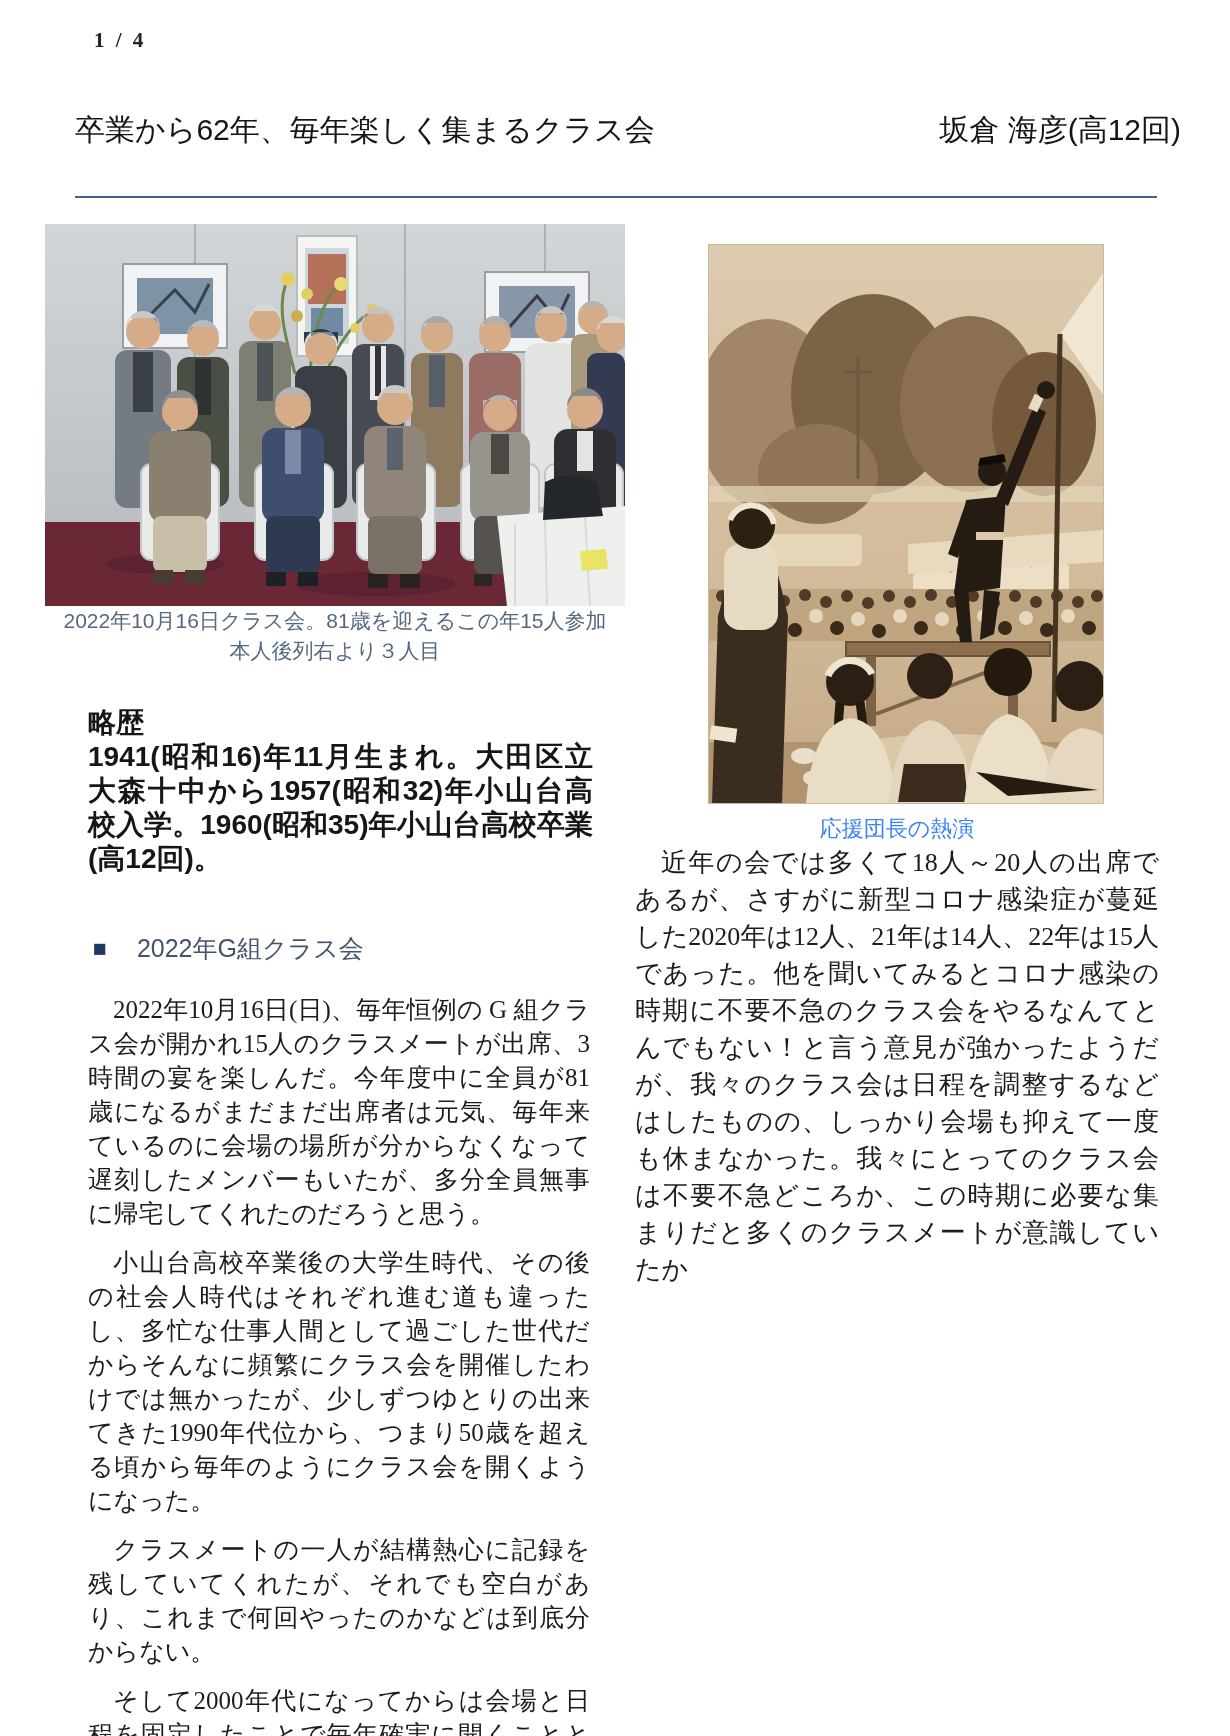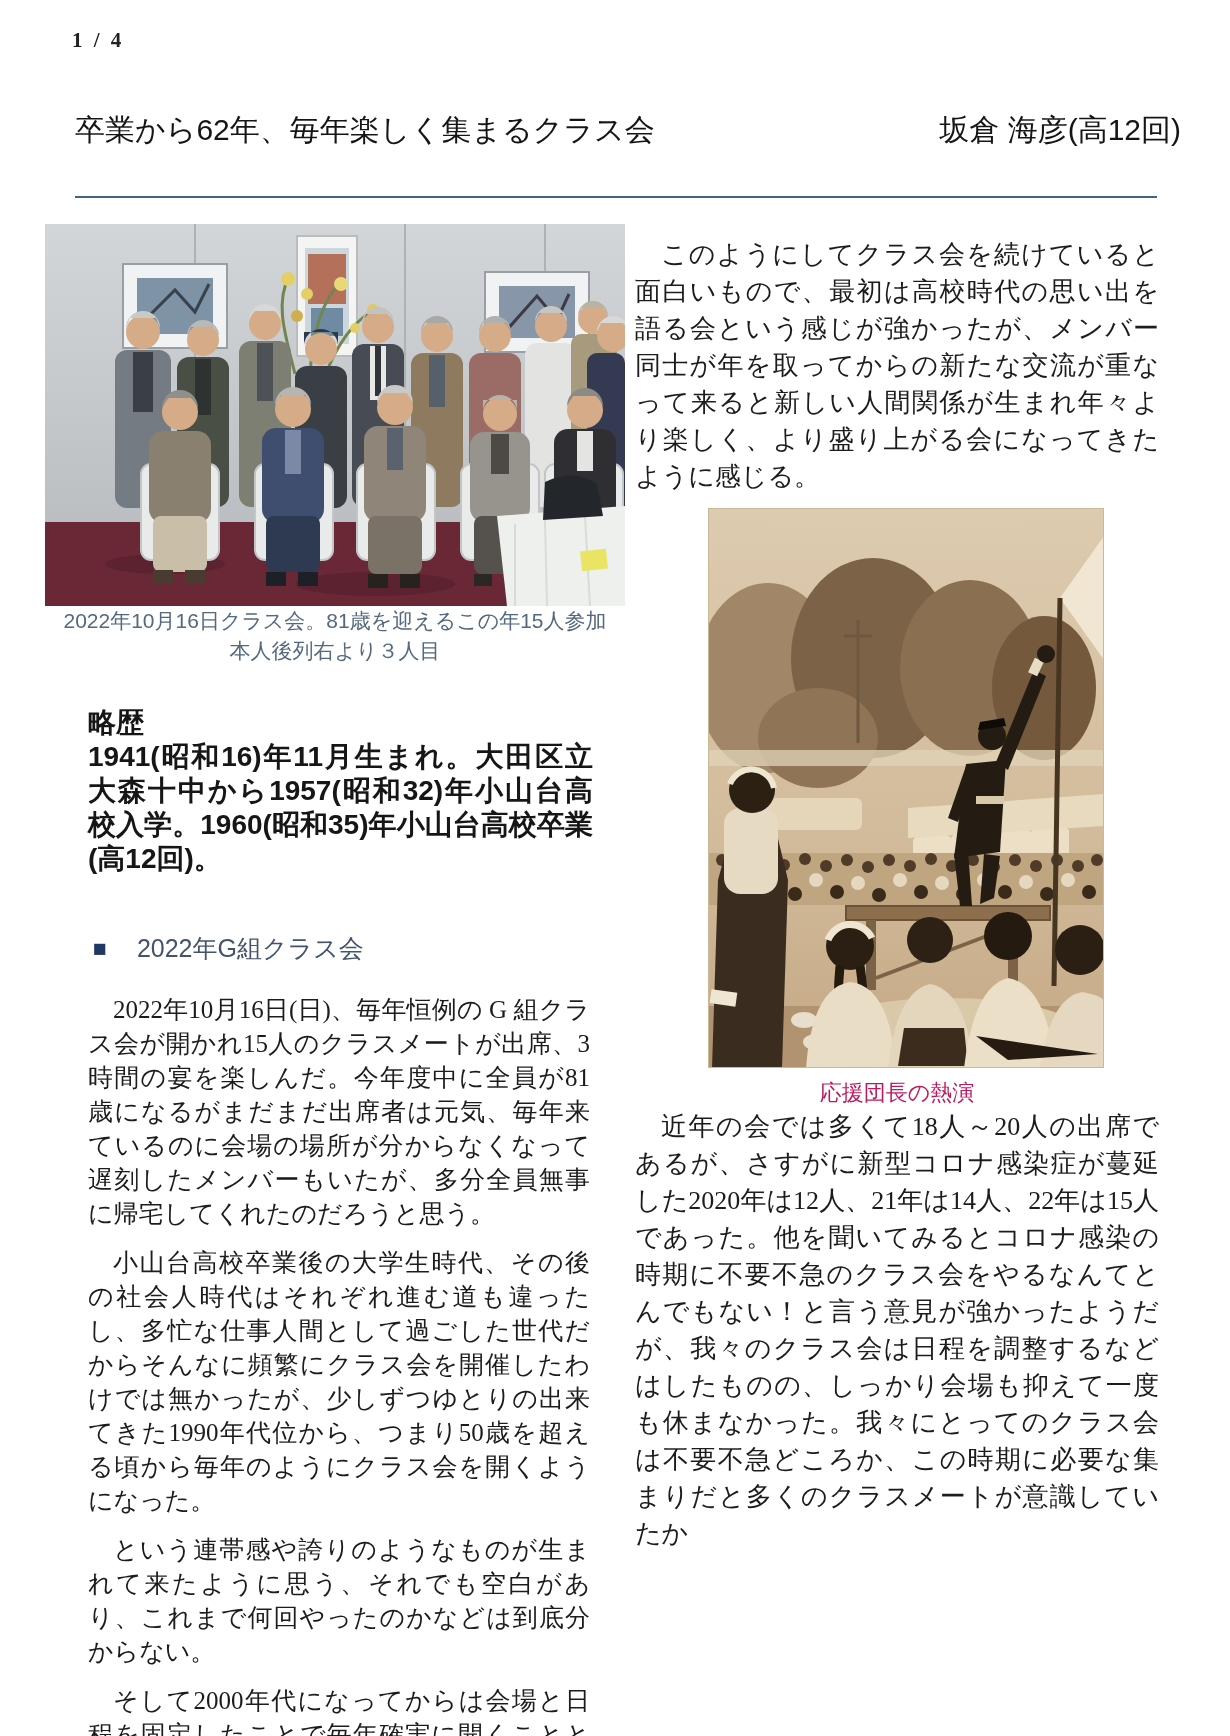--- a/index.html
+++ b/index.html
@@ -5,21 +5,21 @@
   html,body{margin:0;padding:0;background:#e9e9e9;}
   .page{
     position:relative;width:1230px;height:1736px;margin:0 auto;
     background:#ffffff;overflow:hidden;
     font-family:"Liberation Serif","DejaVu Serif",serif;
     color:#1c1c1c;
   }
   .gothic{font-family:"Liberation Sans","DejaVu Sans",sans-serif;}
 
   .page-number{
-    position:absolute;left:72px;top:28px;
+    position:absolute;left:94px;top:28px;
     font-family:"Liberation Serif","DejaVu Serif",serif;
     font-weight:bold;font-size:21px;letter-spacing:3px;color:#222;
   }
   .title-row{
     position:absolute;left:75px;top:110px;width:1106px;
     display:flex;justify-content:space-between;align-items:center;
     font-size:30px;color:#151515;white-space:nowrap;
   }
   .title-rule{
     position:absolute;left:75px;top:196px;width:1082px;height:2px;
@@ -53,21 +53,21 @@
 
   
   .col-right{
     position:absolute;left:635px;top:236px;width:524px;
     font-size:26px;line-height:37px;text-align:justify;
   }
   .col-right p{margin:0 0 13px 0;text-indent:1em;}
   .col-right p.no-indent{text-indent:0;}
   .photo-cheer-wrap{margin:8px 0 0 73px;line-height:0;}
   .caption-cheer{
-    margin-top:10px;text-align:center;color:#be185d;
+    margin-top:10px;text-align:center;color:#3b82f6;
     font-size:22px;line-height:30px;text-indent:0;
   }
 </style>
 </head>
 <body>
 
 <div class="page">
 
   <div class="page-number">1 / 4</div>
 
@@ -240,27 +240,26 @@
     </div>
 
     <div class="section-heading gothic">
       <span class="bullet">■</span>
       <span>2022年G組クラス会</span>
     </div>
 
     <div class="paragraphs-left">
       <p>2022年10月16日(日)、毎年恒例の G 組クラス会が開かれ15人のクラスメートが出席、3時間の宴を楽しんだ。今年度中に全員が81歳になるがまだまだ出席者は元気、毎年来ているのに会場の場所が分からなくなって遅刻したメンバーもいたが、多分全員無事に帰宅してくれたのだろうと思う。</p>
       <p>小山台高校卒業後の大学生時代、その後の社会人時代はそれぞれ進む道も違ったし、多忙な仕事人間として過ごした世代だからそんなに頻繁にクラス会を開催したわけでは無かったが、少しずつゆとりの出来てきた1990年代位から、つまり50歳を超える頃から毎年のようにクラス会を開くようになった。</p>
-      <p>という連帯感や誇りのようなものが生まれて来たように思う、それでも空白があり、これまで何回やったのかなどは到底分からない。</p>
+      <p>クラスメートの一人が結構熱心に記録を残していてくれたが、それでも空白があり、これまで何回やったのかなどは到底分からない。</p>
       <p>そして2000年代になってからは会場と日程を固定したことで毎年確実に開くこととなった。また担当の永見至先生がご長寿で80歳代になっても毎年出席して下さった事もクラス会を毎年開こうというクラスメートの気持ちに繋がったように思う。</p>
     </div>
   </div>
 
   <div class="col-right">
-    <p>このようにしてクラス会を続けていると面白いもので、最初は高校時代の思い出を語る会という感じが強かったが、メンバー同士が年を取ってからの新たな交流が重なって来ると新しい人間関係が生まれ年々より楽しく、より盛り上がる会になってきたように感じる。</p>
 
     <div class="photo-cheer-wrap">
       <svg width="396" height="560" viewBox="0 0 396 560">
         <defs>
           <linearGradient id="sepia" x1="0" y1="0" x2="0" y2="1">
             <stop offset="0" stop-color="#ddcbb0"></stop>
               <stop offset="0.6" stop-color="#d2bb9a"></stop>
               <stop offset="1" stop-color="#c4a884"></stop>
           </linearGradient>
         </defs>

